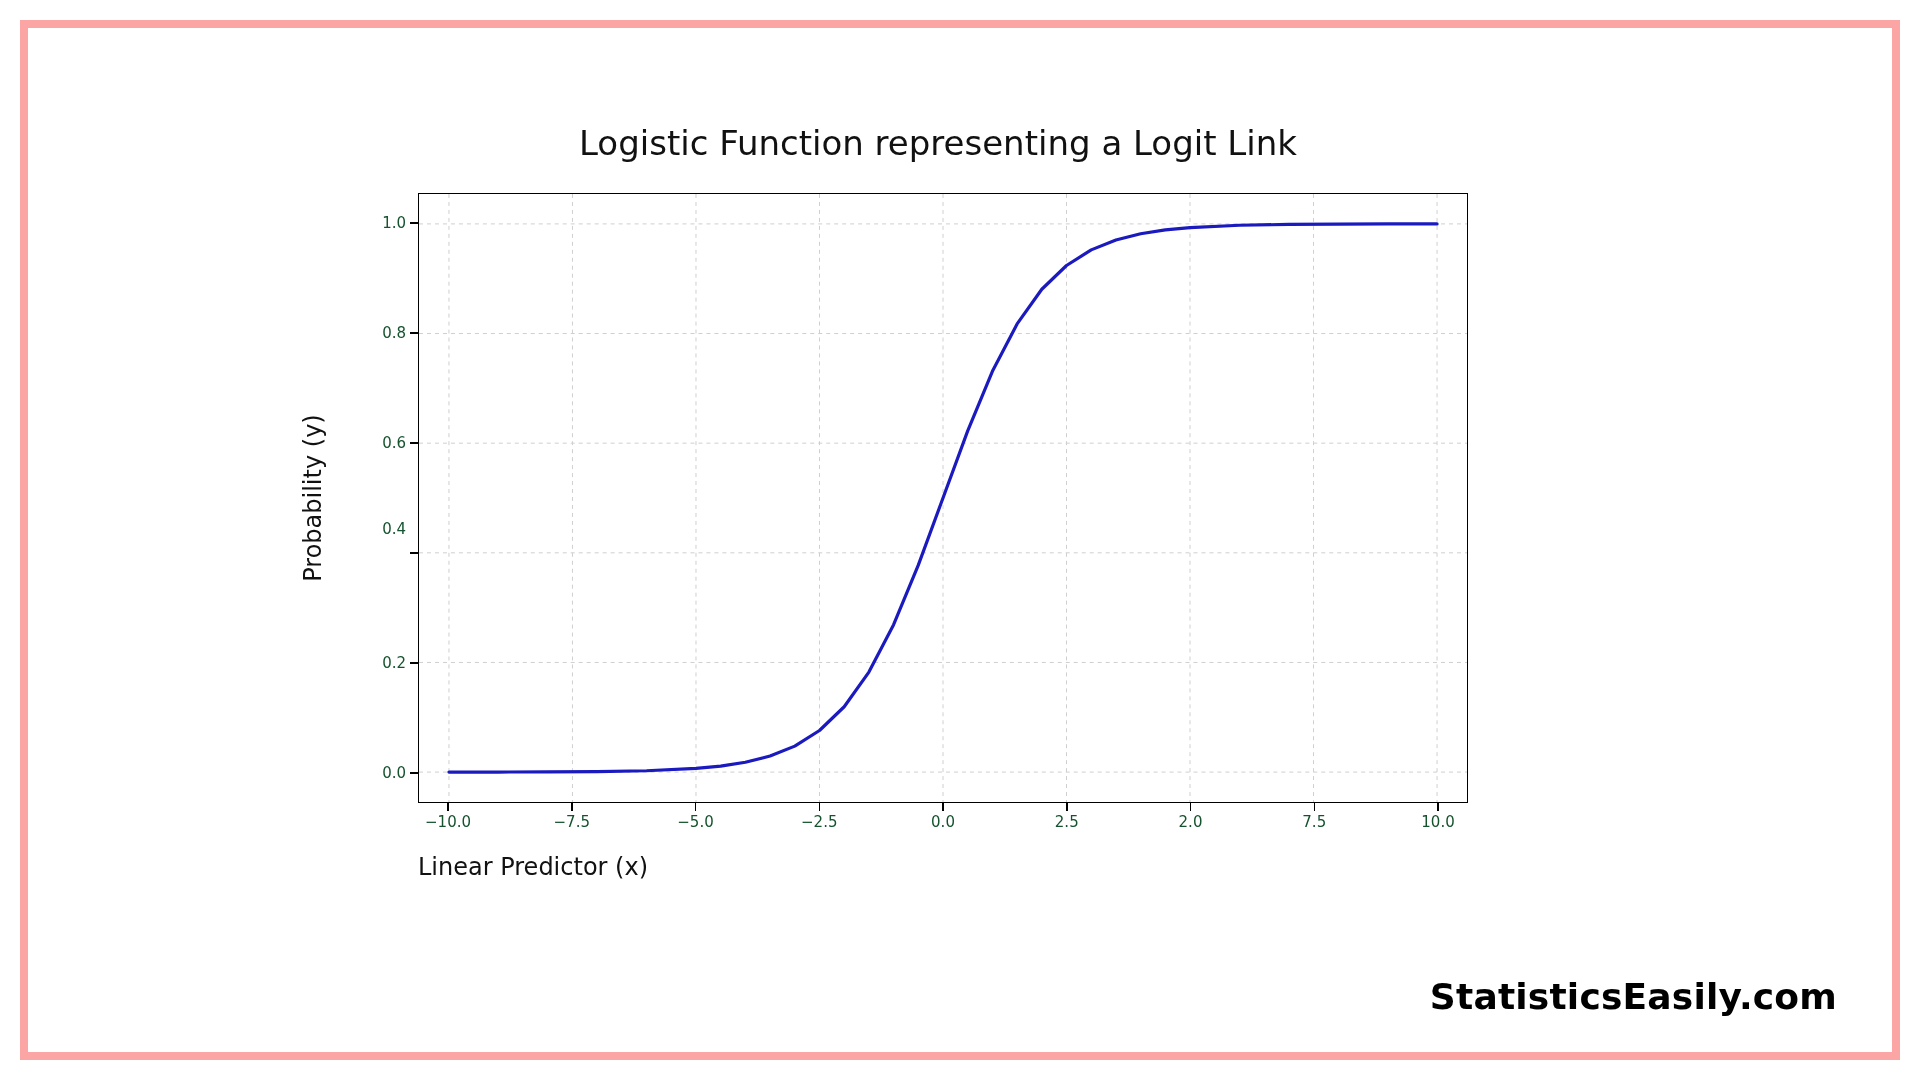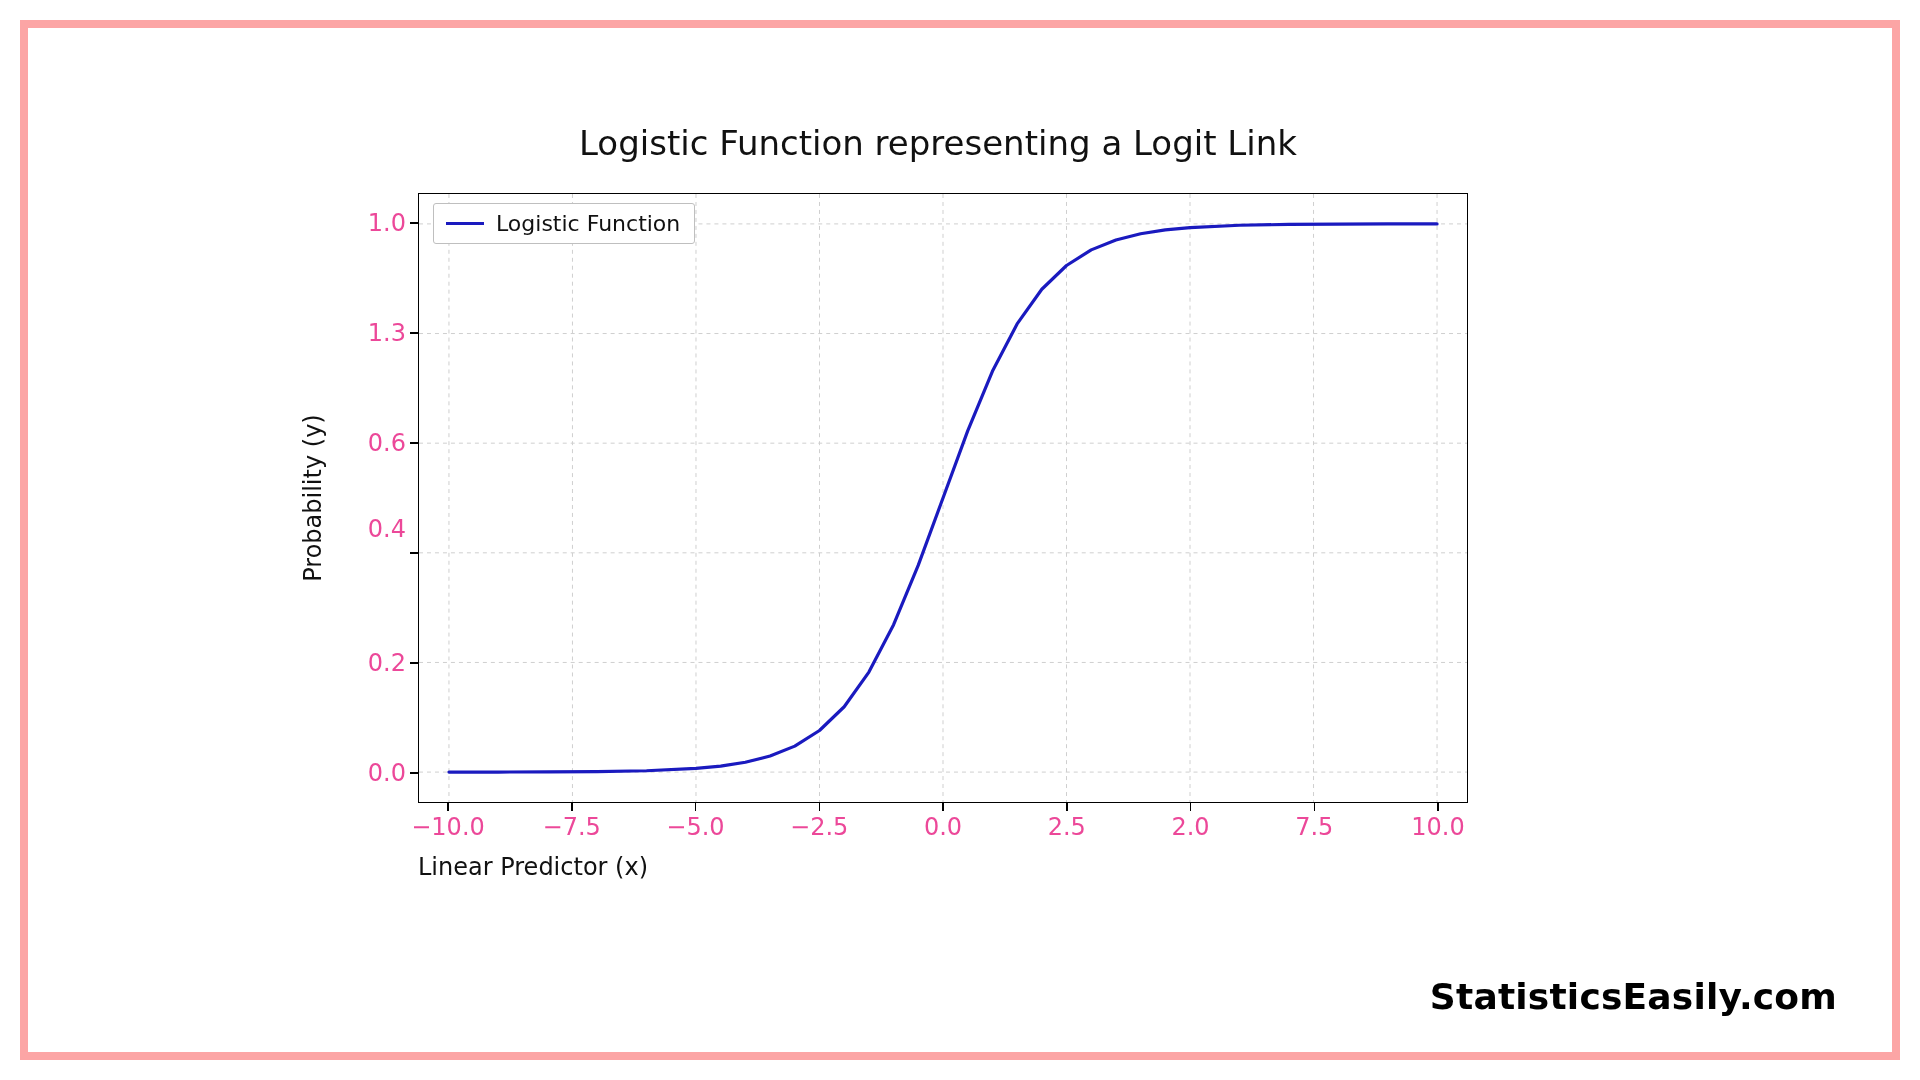--- a/index.html
+++ b/index.html
@@ -52,22 +52,22 @@
   }
   .curve {
     fill: none;
     stroke: #1a1abf;
     stroke-width: 3.2;
     stroke-linecap: round;
     stroke-linejoin: round;
   }
   .x-tick-label, .y-tick-label {
     position: absolute;
-    font-size: 24px;
-    color: #ec4899;
+    font-size: 15px;
+    color: #14532d;
   }
   .x-tick-label { transform: translate(-50%, 0); top: 690px; }
   .y-tick-label { transform: translate(-100%, -50%); left: 118px; text-align: right; width: 60px; }
   .x-axis-label {
     position: absolute;
     left: 130px;
     width: 1050px;
     top: 730px;
     text-align: left;
     font-size: 24px;
@@ -176,32 +176,28 @@
       </div>
     <div id="ytick-container">
         <div class="y-tick-label" style="top: 650px;">0.0</div>
         <div class="tick-mark" style="left: 122px; top: 649.25px; width: 8px; height: 1.5px;"></div>
         <div class="y-tick-label" style="top: 540px;">0.2</div>
         <div class="tick-mark" style="left: 122px; top: 539.25px; width: 8px; height: 1.5px;"></div>
         <div class="y-tick-label" style="top: 406px;">0.4</div>
         <div class="tick-mark" style="left: 122px; top: 429.25px; width: 8px; height: 1.5px;"></div>
         <div class="y-tick-label" style="top: 320px;">0.6</div>
         <div class="tick-mark" style="left: 122px; top: 319.25px; width: 8px; height: 1.5px;"></div>
-        <div class="y-tick-label" style="top: 210px;">1.3</div>
+        <div class="y-tick-label" style="top: 210px;">0.8</div>
         <div class="tick-mark" style="left: 122px; top: 209.25px; width: 8px; height: 1.5px;"></div>
         <div class="y-tick-label" style="top: 100px;">1.0</div>
         <div class="tick-mark" style="left: 122px; top: 99.25px; width: 8px; height: 1.5px;"></div>
       </div>
 
     <div class="x-axis-label">Linear Predictor (x)</div>
     <div class="y-axis-label">
       <span>Probability (y)</span>
     </div>
 
-    <div class="legend">
-      <div class="swatch"></div>
-      <span>Logistic Function</span>
-    </div>
 
   </div>
 
   <div class="watermark">StatisticsEasily.com</div>
 </div>
 
 </body></html>

